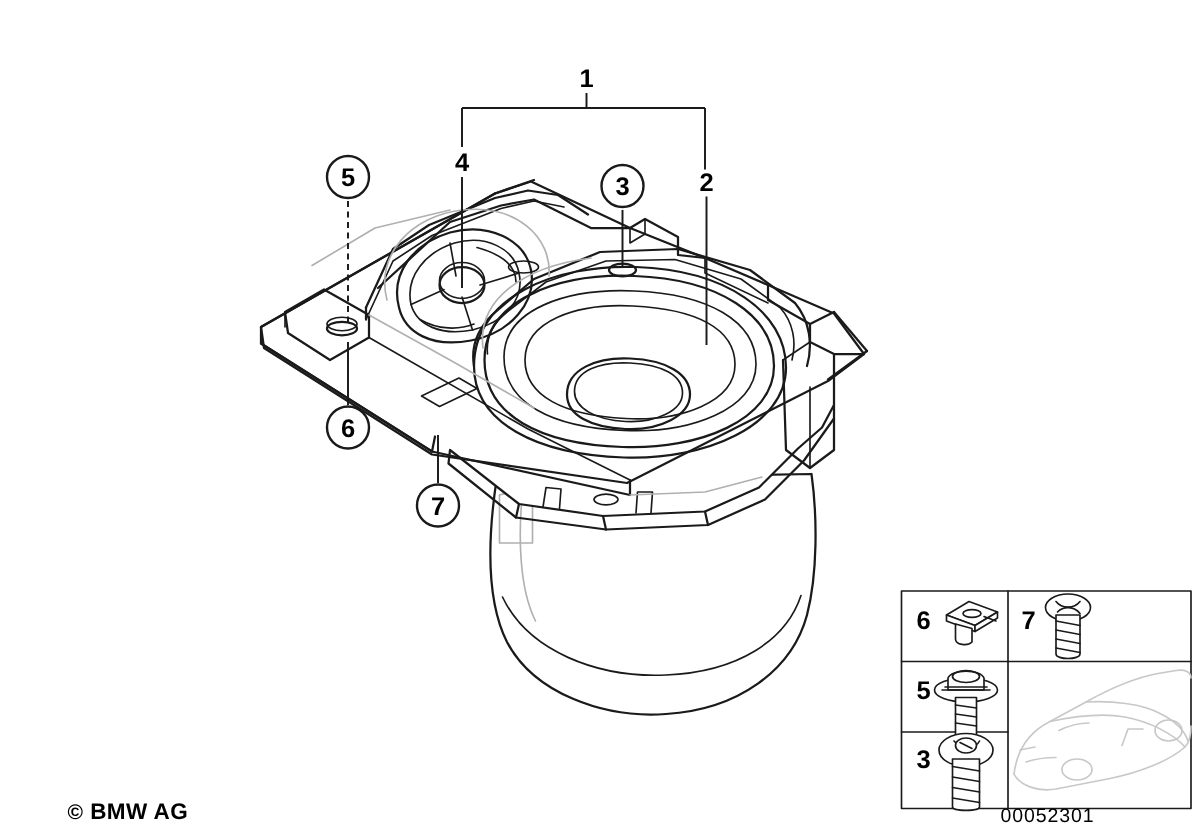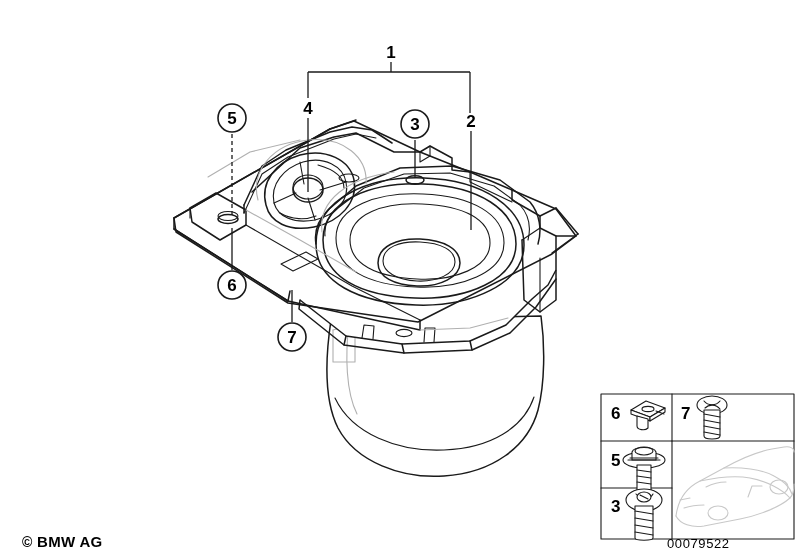--- a/index.html
+++ b/index.html
@@ -2,21 +2,21 @@
 <html><head>
 <meta charset="utf-8">
 <style>
   html,body{margin:0;padding:0;background:#ffffff;}
   body{width:799px;height:559px;position:relative;overflow:hidden;
        font-family:"Liberation Sans",sans-serif;color:#000;}
   #root{position:absolute;inset:0;}
   svg{display:block;}
   .calloutnum{font-family:"Liberation Sans",sans-serif;font-weight:bold;font-size:17px;}
   .legendnum{font-family:"Liberation Sans",sans-serif;font-weight:bold;font-size:17px;}
-  #copyright{position:absolute;left:22px;top:533px;font-size:15px;font-weight:bold;
+  #copyright{position:absolute;left:45px;top:533px;font-size:15px;font-weight:bold;
              letter-spacing:.3px;font-family:"Liberation Sans",sans-serif;text-align:right;}
   #copyright .csym{font-size:14px;}
   #diagram-id{position:absolute;left:667px;top:536px;font-size:13px;
               font-family:"Liberation Sans",sans-serif;letter-spacing:.6px;}
 </style>
 </head>
 <body>
 
 <div id="root">
 
@@ -334,15 +334,15 @@
         <path class="ln-c" d="M680 500 L 690 498"></path>
       </g>
     </g>
   </svg>
 
   <div id="copyright">
     <span class="csym">©</span>
     <span>BMW AG</span>
   </div>
 
-  <div id="diagram-id">00079522</div>
+  <div id="diagram-id">00052301</div>
 
 </div>
 
 </body></html>

